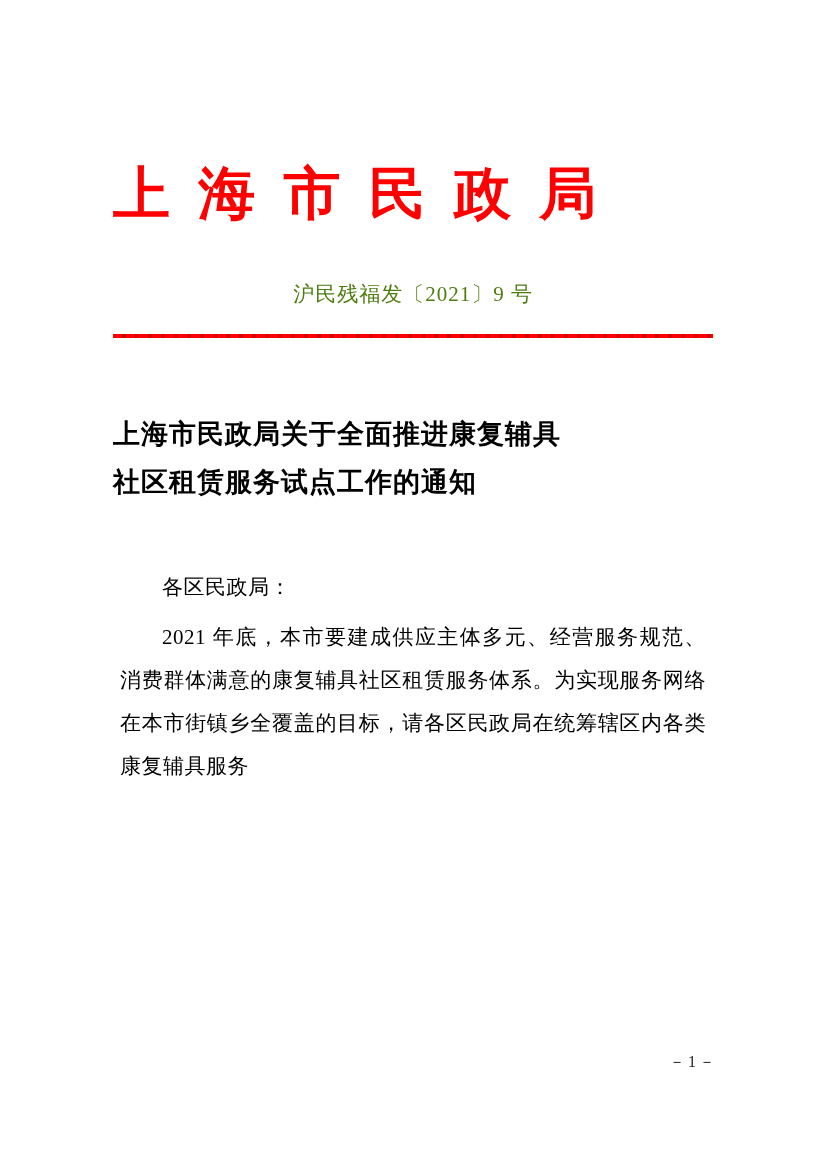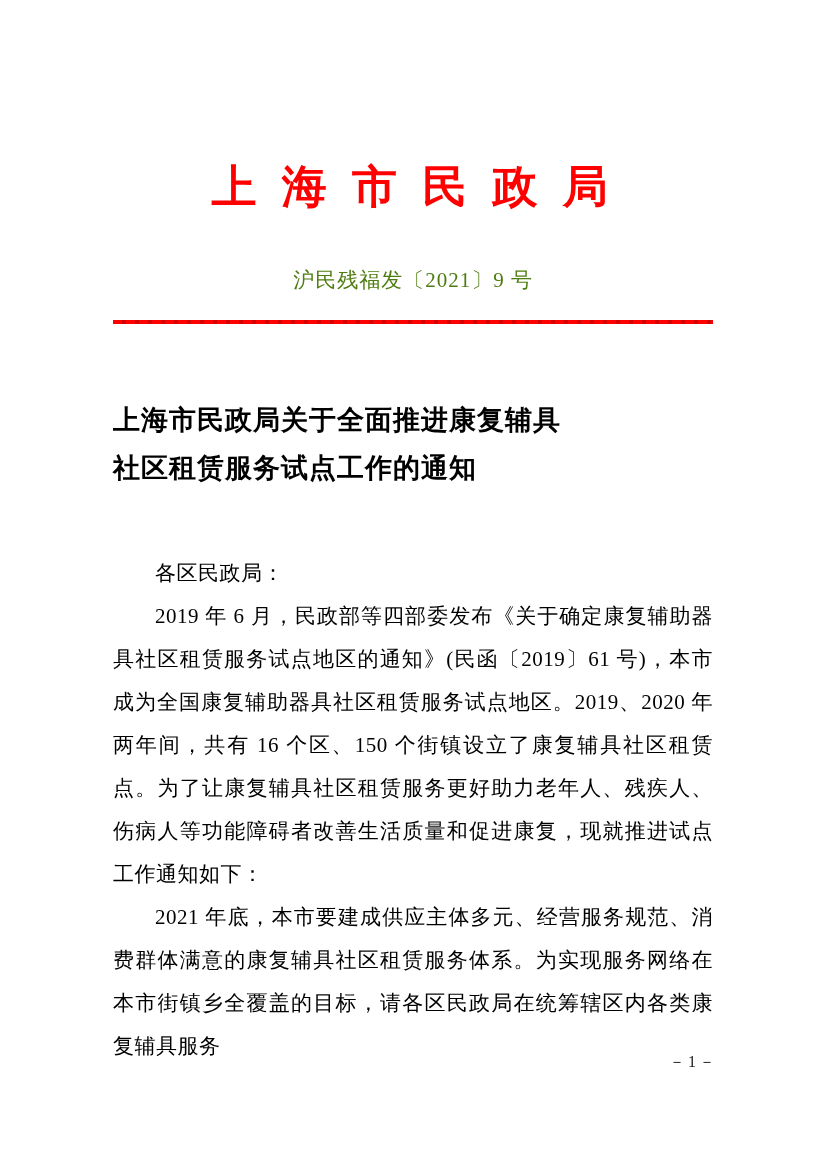--- a/index.html
+++ b/index.html
@@ -17,23 +17,22 @@
   }
   .page {
     position: absolute;
     left: 113px;
     top: 0;
     width: 600px;
     height: 1169px;
   }
   .agency-header {
     margin-top: 160px;
-    text-align: center;
     color: #ff0000;
-    font-size: 45px;
+    font-size: 57px;
     font-weight: bold;
     letter-spacing: 7px;
     white-space: nowrap;
     font-family: "Liberation Serif", serif;
     line-height: 1.2;
   }
   .doc-number {
     margin-top: 52px;
     text-align: center;
     font-size: 21px;
@@ -62,21 +61,21 @@
     font-size: 21px;
     line-height: 43px;
     letter-spacing: 0.5px;
     text-align: justify;
     text-justify: inter-ideograph;
   }
   .salutation {
     text-indent: 0;
   }
   .paragraph {
-    margin: 0;
+    margin: 7px;
     text-indent: 2em;
     word-break: break-all;
   }
   .section-heading {
     margin: 0;
     text-indent: 2em;
     font-weight: bold;
     font-family: "Liberation Sans", sans-serif;
     letter-spacing: 1px;
   }
@@ -100,19 +99,18 @@
 
   <div class="red-rule"></div>
 
   <div class="doc-title">
     <div>上海市民政局关于全面推进康复辅具</div>
     <div>社区租赁服务试点工作的通知</div>
   </div>
 
   <div class="body-text">
     <p class="paragraph salutation">各区民政局：</p>
-    <p class="paragraph">2019 年 6 月，民政部等四部委发布《关于确定康复辅助器具社区租赁服务试点地区的通知》(民函〔2019〕61 号)，本市成为全国康复辅助器具社区租赁服务试点地区。2019、2020 年两年间，共有 16 个区、150 个街镇设立了康复辅具社区租赁点。为了让康复辅具社区租赁服务更好助力老年人、残疾人、伤病人等功能障碍者改善生活质量和促进康复，现就推进试点工作通知如下：</p>
     <p class="paragraph">2021 年底，本市要建成供应主体多元、经营服务规范、消费群体满意的康复辅具社区租赁服务体系。为实现服务网络在本市街镇乡全覆盖的目标，请各区民政局在统筹辖区内各类康复辅具服务</p>
   </div>
 
 </div>
 
 <div class="page-number">－1－</div>
 
 </body></html>

